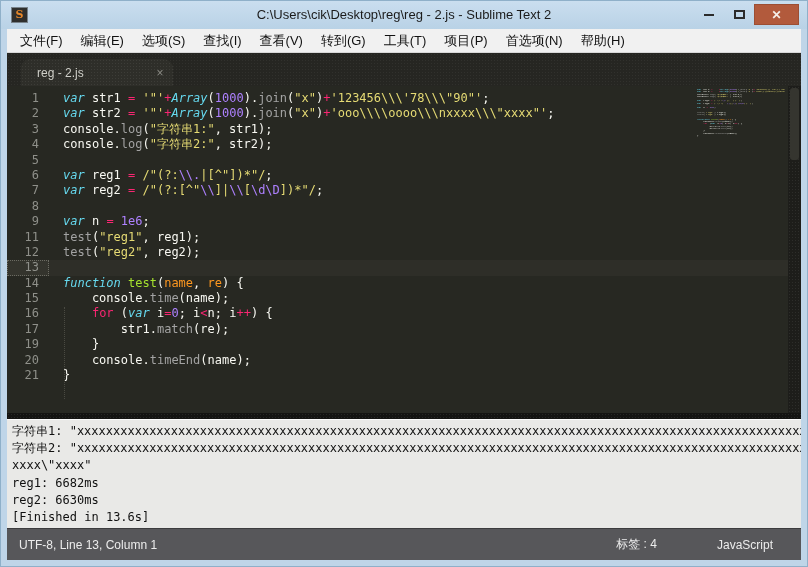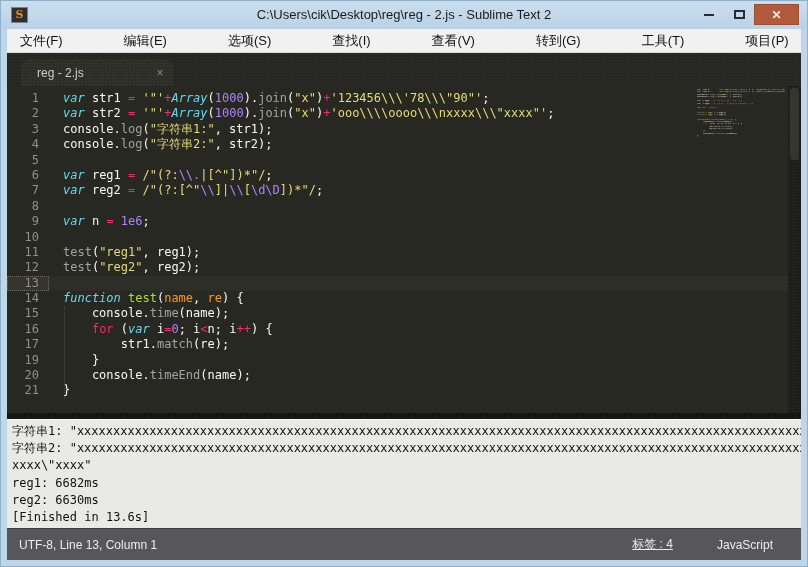--- a/index.html
+++ b/index.html
@@ -26,21 +26,21 @@
   .glyph-max { width:11px; height:9px; border:2px solid #2b2b2b; background:transparent; }
   .btn-close {
     width:45px; height:21px; background:#b25a3c; border:1px solid #9c4e33;
     display:flex; align-items:center; justify-content:center;
     color:#f5f0ea; font-size:12px; font-weight:bold;
   }
   
   .menubar {
     position:absolute; top:28px; left:6px; right:6px; height:24px;
     background:#f1f1f1; border-bottom:1px solid #d8d8d8;
-    display:flex; align-items:center; padding-left:4px;gap:43px;
+    display:flex; align-items:center; padding-left:4px;
   }
   .menu-item { padding:0 9px; font-size:13px; color:#111; line-height:23px; white-space:nowrap; }
   
   .main { position:absolute; top:52px; left:6px; right:6px; height:489px; background:#202020; }
   .tabbar {
     position:absolute; top:0; left:0; right:0; height:33px; background:#262622;
     background-image:radial-gradient(rgba(255,255,255,0.05) 1px, transparent 1px);
     background-size:3px 3px;
   }
   .tab {
@@ -111,21 +111,21 @@
     background-image:radial-gradient(rgba(255,255,255,0.12) 1px, transparent 1px);
     background-size:3px 3px;
   }
   
   .statusbar {
     position:absolute; bottom:6px; left:6px; right:6px; height:32px;
     background:#57575a; border-top:1px solid #3c3c3e;
     display:flex; align-items:center; font-size:12px; color:#ececec;
   }
   .sb-left { flex:1; padding-left:12px; white-space:nowrap; }
-  .sb-tabsize { margin-right:44px; white-space:nowrap;text-decoration:underline; }
+  .sb-tabsize { margin-right:60px; white-space:nowrap; }
   .sb-lang { margin-right:28px; white-space:nowrap; }
 </style>
 </head>
 <body>
 
 <div class="window">
 
   <div class="titlebar">
     <div class="app-icon">S</div>
     <div class="title-text">C:\Users\cik\Desktop\reg\reg - 2.js - Sublime Text 2</div>
@@ -167,21 +167,20 @@
       <div class="code-rows" id="code-rows">
           <div class="code-row"><span class="gut">1</span><span class="codetext"><span class="t-kw">var</span><span class="t-plain"> str1 </span><span class="t-op">=</span><span class="t-plain"> </span><span class="t-str">'"'</span><span class="t-op">+</span><span class="t-kw">Array</span><span class="t-plain">(</span><span class="t-num">1000</span><span class="t-plain">).</span><span class="t-fnb">join</span><span class="t-plain">(</span><span class="t-str">"x"</span><span class="t-plain">)</span><span class="t-op">+</span><span class="t-str">'123456\\\'78\\\"90"'</span><span class="t-plain">;</span></span></div>
           <div class="code-row"><span class="gut">2</span><span class="codetext"><span class="t-kw">var</span><span class="t-plain"> str2 </span><span class="t-op">=</span><span class="t-plain"> </span><span class="t-str">'"'</span><span class="t-op">+</span><span class="t-kw">Array</span><span class="t-plain">(</span><span class="t-num">1000</span><span class="t-plain">).</span><span class="t-fnb">join</span><span class="t-plain">(</span><span class="t-str">"x"</span><span class="t-plain">)</span><span class="t-op">+</span><span class="t-str">'ooo\\\\oooo\\\nxxxx\\\"xxxx"'</span><span class="t-plain">;</span></span></div>
           <div class="code-row"><span class="gut">3</span><span class="codetext"><span class="t-plain">console.</span><span class="t-fnb">log</span><span class="t-plain">(</span><span class="t-str">"字符串1:"</span><span class="t-plain">, str1);</span></span></div>
           <div class="code-row"><span class="gut">4</span><span class="codetext"><span class="t-plain">console.</span><span class="t-fnb">log</span><span class="t-plain">(</span><span class="t-str">"字符串2:"</span><span class="t-plain">, str2);</span></span></div>
           <div class="code-row"><span class="gut">5</span><span class="codetext"></span></div>
           <div class="code-row"><span class="gut">6</span><span class="codetext"><span class="t-kw">var</span><span class="t-plain"> reg1 </span><span class="t-op">=</span><span class="t-plain"> </span><span class="t-rex">/"(?:</span><span class="t-rexe">\\.</span><span class="t-rex">|[^"])*"/</span><span class="t-plain">;</span></span></div>
           <div class="code-row"><span class="gut">7</span><span class="codetext"><span class="t-kw">var</span><span class="t-plain"> reg2 </span><span class="t-op">=</span><span class="t-plain"> </span><span class="t-rex">/"(?:[^"</span><span class="t-rexe">\\</span><span class="t-rex">]|</span><span class="t-rexe">\\</span><span class="t-rex">[</span><span class="t-rexe">\d\D</span><span class="t-rex">])*"/</span><span class="t-plain">;</span></span></div>
           <div class="code-row"><span class="gut">8</span><span class="codetext"></span></div>
           <div class="code-row"><span class="gut">9</span><span class="codetext"><span class="t-kw">var</span><span class="t-plain"> n </span><span class="t-op">=</span><span class="t-plain"> </span><span class="t-num">1e6</span><span class="t-plain">;</span></span></div>
-          <div class="code-row"><span class="gut">10</span><span class="codetext"></span></div>
           <div class="code-row"><span class="gut">11</span><span class="codetext"><span class="t-fnb">test</span><span class="t-plain">(</span><span class="t-str">"reg1"</span><span class="t-plain">, reg1);</span></span></div>
           <div class="code-row"><span class="gut">12</span><span class="codetext"><span class="t-fnb">test</span><span class="t-plain">(</span><span class="t-str">"reg2"</span><span class="t-plain">, reg2);</span></span></div>
           <div class="code-row current"><span class="gut">13</span><span class="codetext"></span></div>
           <div class="code-row"><span class="gut">14</span><span class="codetext"><span class="t-kw">function</span><span class="t-plain"> </span><span class="t-fnd">test</span><span class="t-plain">(</span><span class="t-par">name</span><span class="t-plain">, </span><span class="t-par">re</span><span class="t-plain">) {</span></span></div>
           <div class="code-row"><span class="gut">15</span><span class="codetext"><span class="t-plain">    console.</span><span class="t-fnb">time</span><span class="t-plain">(name);</span></span></div>
           <div class="code-row"><span class="gut">16</span><span class="codetext"><span class="t-plain">    </span><span class="t-op">for</span><span class="t-plain"> (</span><span class="t-kw">var</span><span class="t-plain"> i</span><span class="t-op">=</span><span class="t-num">0</span><span class="t-plain">; i</span><span class="t-op">&lt;</span><span class="t-plain">n; i</span><span class="t-op">++</span><span class="t-plain">) {</span></span></div>
           <div class="code-row"><span class="gut">17</span><span class="codetext"><span class="t-plain">        str1.</span><span class="t-fnb">match</span><span class="t-plain">(re);</span></span></div>
           <div class="code-row"><span class="gut">19</span><span class="codetext"><span class="t-plain">    }</span></span></div>
           <div class="code-row"><span class="gut">20</span><span class="codetext"><span class="t-plain">    console.</span><span class="t-fnb">timeEnd</span><span class="t-plain">(name);</span></span></div>
           <div class="code-row"><span class="gut">21</span><span class="codetext"><span class="t-plain">}</span></span></div>

